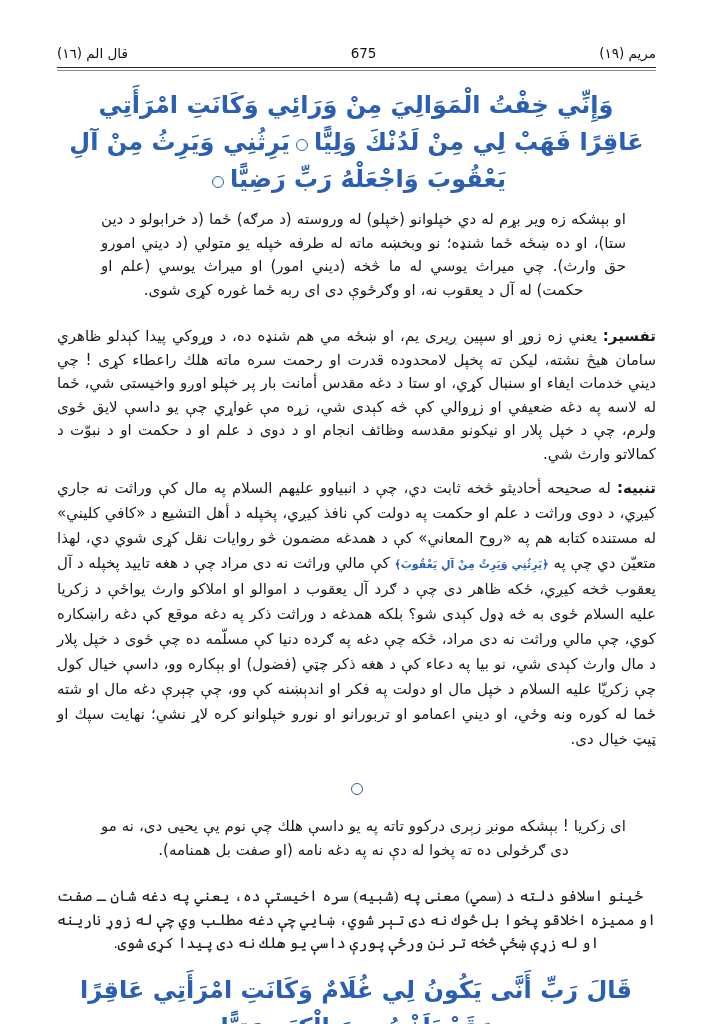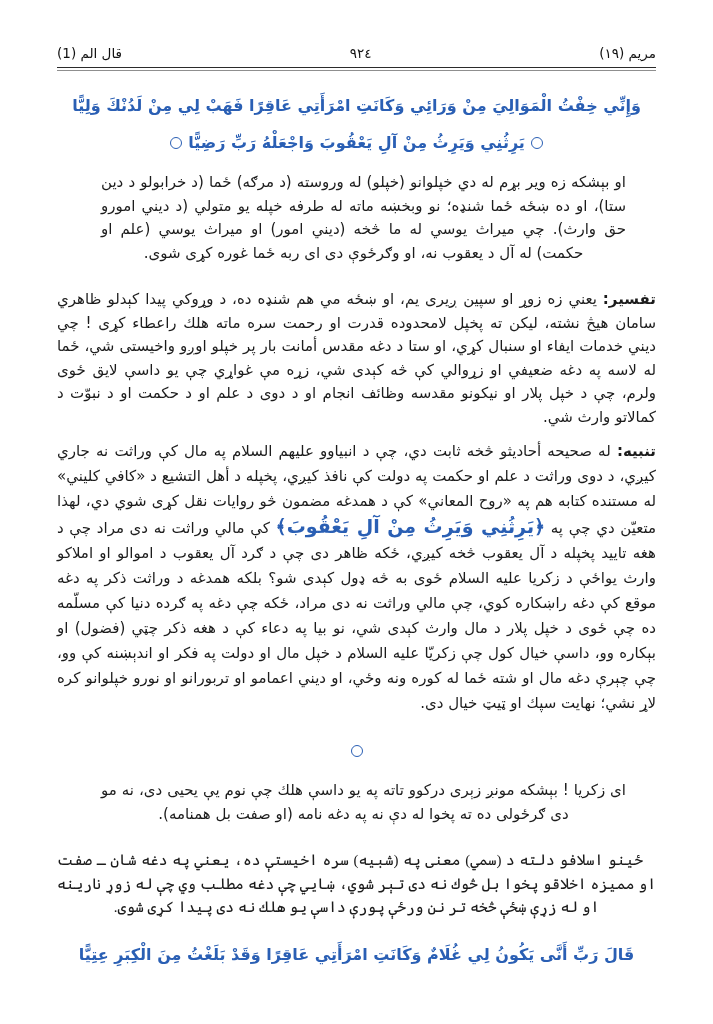--- a/index.html
+++ b/index.html
@@ -26,21 +26,21 @@
   .header-rule{
     margin-top:5px;height:2px;
     border-top:1.7px solid #2b2b2b;
     border-bottom:1.3px solid #8f8f8f;
   }
   
   .verse{
     text-align:center;
     color:var(--verse-blue);
     font-weight:bold;
-    font-size:16px;
+    font-size:24px;
     line-height:37px;
     margin:16px 6px 0 6px;
   }
   .verse .ayah{padding:0 1px;}
   .ayah-marker{
     display:inline-block;width:10px;height:10px;
     border:1.6px solid var(--verse-blue);
     border-radius:50%;
     margin:0 5px;
     vertical-align:-1px;
@@ -58,34 +58,34 @@
   .translation{
     margin-right:30px;margin-left:44px;
     text-align-last:center;
     margin-top:10px;
   }
   .tanbih{line-height:25px;margin-top:10px;}
   .label{font-weight:bold;}
   .inline-quran{
     color:var(--verse-blue);
     font-weight:bold;
-    font-size:19px;
+    font-size:11px;
   }
   .indent-first{text-indent:13px;font-family:Liberation Serif, serif;}
   .center-last{text-align-last:center;}
 </style>
 </head>
 <body>
 
 <div class="page">
 
   <div class="header-row">
     <span>مريم (١٩)</span>
-    <span>٩٢٤</span>
-    <span>قال الم (1)</span>
+    <span>675</span>
+    <span>قال الم (١٦)</span>
   </div>
   <div class="header-rule"></div>
 
   <div class="verse"><span class="ayah">وَإِنِّي خِفْتُ الْمَوَالِيَ مِنْ وَرَائِي وَكَانَتِ امْرَأَتِي عَاقِرًا فَهَبْ لِي مِنْ لَدُنْكَ وَلِيًّا</span><span class="ayah-marker"></span><span class="ayah">يَرِثُنِي وَيَرِثُ مِنْ آلِ يَعْقُوبَ وَاجْعَلْهُ رَبِّ رَضِيًّا</span><span class="ayah-marker"></span></div>
 
   <p class="para translation">او بېشكه زه وير بړم له دي خپلوانو (خپلو) له وروسته (د مرګه) ځما (د خرابولو د دين ستا)، او ده ښځه ځما شنډه؛ نو وبخښه ماته له طرفه خپله يو متولي (د ديني امورو حق وارث). چي ميراث يوسي له ما څخه (ديني امور) او ميراث يوسي (علم او حكمت) له آل د يعقوب نه، او وګرځوې دى اى ربه ځما غوره كړى شوى.</p>
 
   <p class="para"><span class="label">تفسير:</span><span> يعني زه زوړ او سپين ږيرى يم، او ښځه مي هم شنډه ده، د وړوكي پيدا كېدلو ظاهري سامان هيڅ نشته، ليكن ته پخپل لامحدوده قدرت او رحمت سره ماته هلك راعطاء كړى ! چي ديني خدمات ايفاء او سنبال كړي، او ستا د دغه مقدس أمانت بار پر خپلو اوږو واخيستى شي، ځما له لاسه په دغه ضعيفي او زړوالي كې څه كېدى شي، زړه مې غواړي چې يو داسې لايق ځوى ولرم، چې د خپل پلار او نيكونو مقدسه وظائف انجام او د دوى د علم او د حكمت او د نبوّت د كمالاتو وارث شي.</span></p>
 
   <p class="para tanbih"><span class="label">تنبيه:</span><span> له صحيحه أحاديثو څخه ثابت دي، چې د انبياوو عليهم السلام په مال كې وراثت نه جاري كيږي، د دوى وراثت د علم او حكمت په دولت كې نافذ كيږي، پخپله د أهل التشيع د «كافي كليني» له مستنده كتابه هم په «روح المعاني» كې د همدغه مضمون څو روايات نقل كړى شوي دي، لهذا متعيّن دي چې په </span><span class="inline-quran">﴿يَرِثُنِي وَيَرِثُ مِنْ آلِ يَعْقُوبَ﴾</span><span> كې مالي وراثت نه دى مراد چې د هغه تاييد پخپله د آل يعقوب څخه كيږي، ځكه ظاهر دى چې د ګرد آل يعقوب د اموالو او املاكو وارث يواځې د زكريا عليه السلام ځوى به څه ډول كېدى شو؟ بلكه همدغه د وراثت ذكر په دغه موقع كې دغه راښكاره كوي، چې مالي وراثت نه دى مراد، ځكه چې دغه په ګرده دنيا كې مسلّمه ده چې ځوى د خپل پلار د مال وارث كېدى شي، نو بيا په دعاء كې د هغه ذكر چټي (فضول) او بېكاره وو، داسې خيال كول چې زكريّا عليه السلام د خپل مال او دولت په فكر او اندېښنه كې وو، چې چېرې دغه مال او شته ځما له كوره ونه وځي، او ديني اعمامو او تربورانو او نورو خپلوانو كره لاړ نشي؛ نهايت سپك او ټيټ خيال دى.</span></p>

